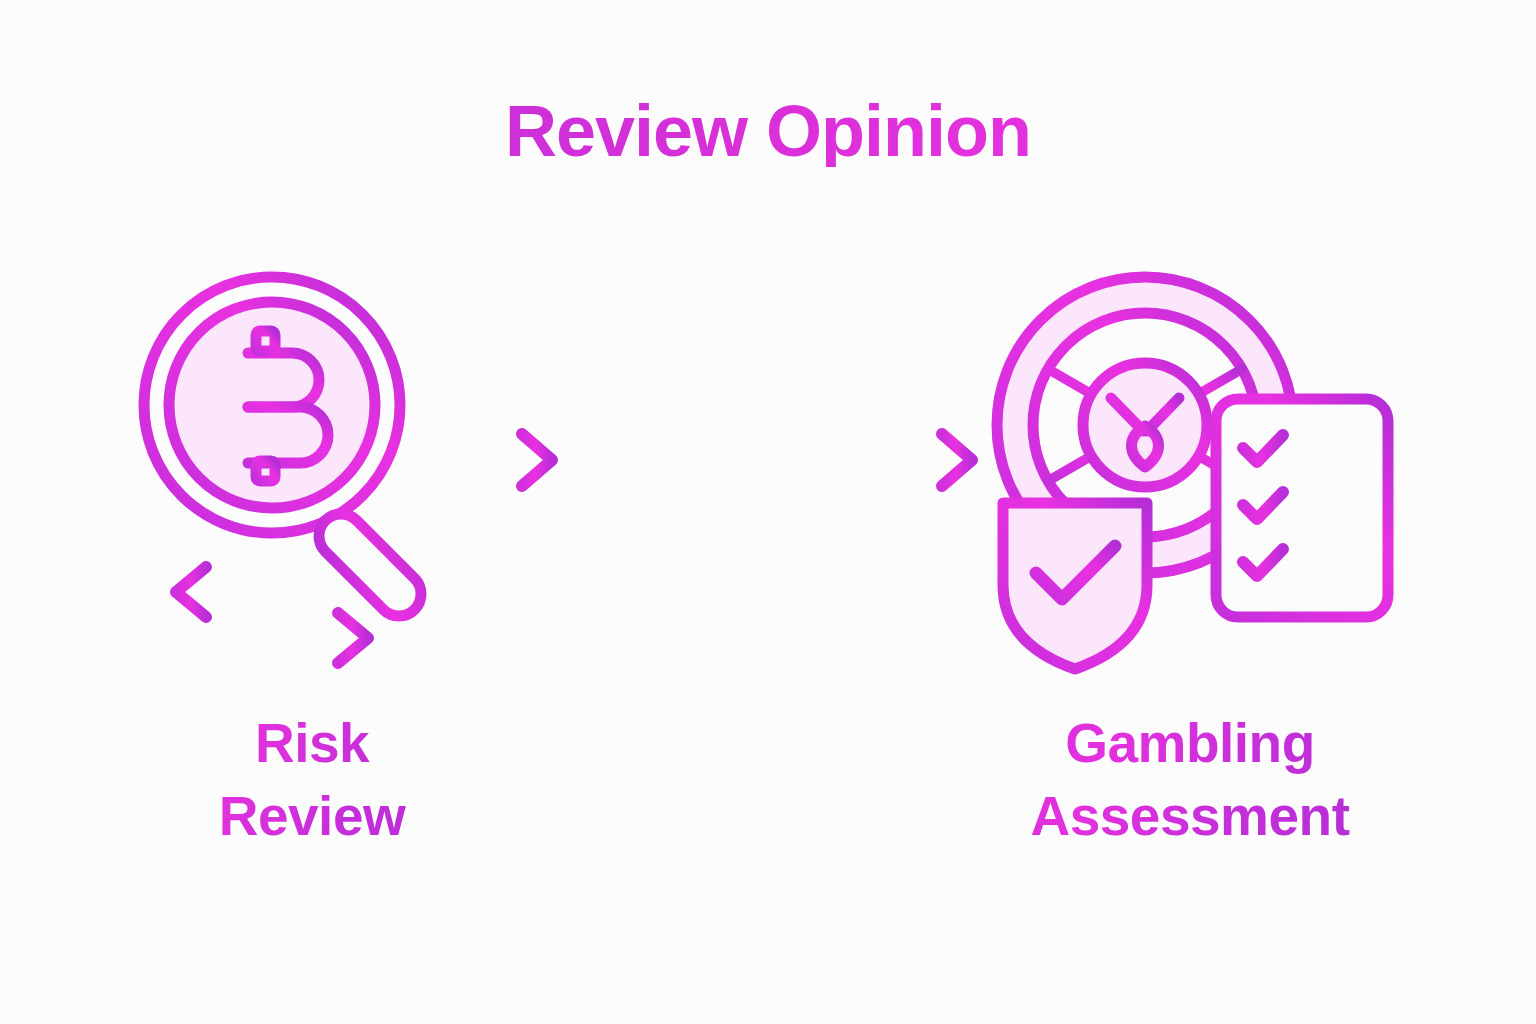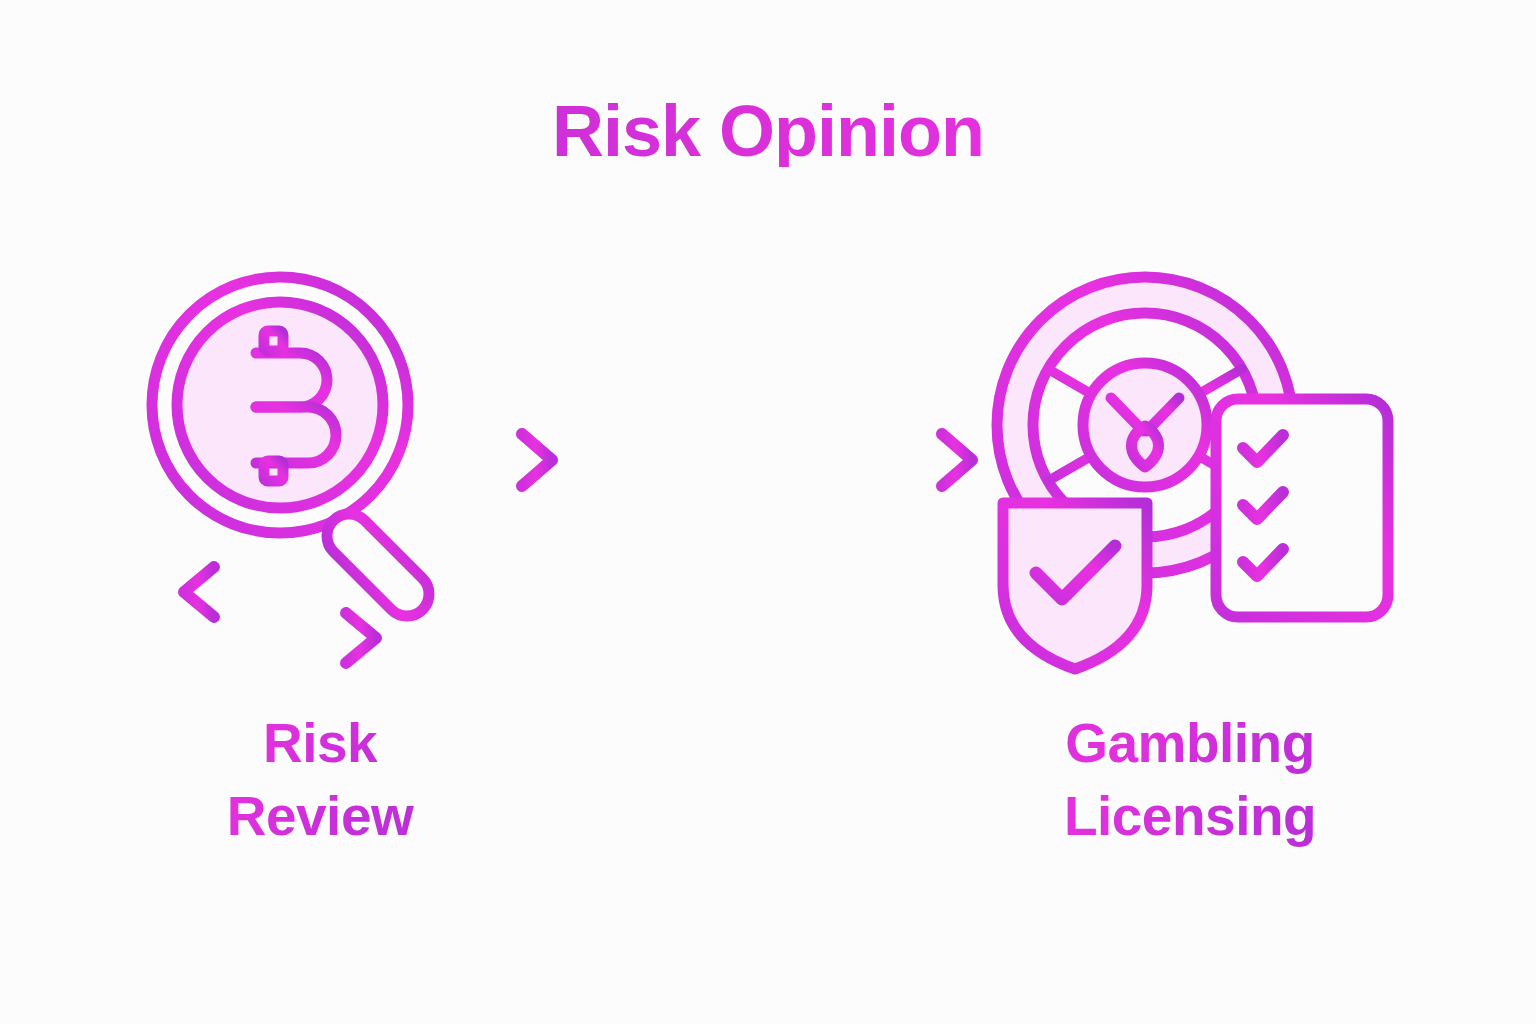--- a/index.html
+++ b/index.html
@@ -61,21 +61,21 @@
     line-height: 1.32;
     letter-spacing: -0.5px;
     background-image: linear-gradient(115deg, #d02fdc 0%, #e331dd 30%, #c52fd9 62%, #b02ed6 100%);
     -webkit-background-clip: text;
     background-clip: text;
     color: transparent;
     -webkit-text-fill-color: transparent;
     white-space: pre-line;
   }
 
-  #step-1 { left: 140px; width: 360px; }
+  #step-1 { left: 132px; width: 360px; }
   #step-2 { left: 480px; width: 520px; }
   #step-3 { left: 980px; width: 420px; }
 
   #step-2 .step-art { left: 110px; top: 72px; }
   #step-3 .step-art { left: 0px;   top: 0px; }
 
   
   .connector {
     position: absolute;
     top: 425px;
@@ -83,21 +83,21 @@
   #connector-1 { left: 458px; }
   #connector-2 { left: 878px; }
 
   svg { display: block; overflow: visible; }
 </style>
 </head>
 <body>
 
 <div id="board">
 
-  <div id="title">Risk Opinion</div>
+  <div id="title">Review Opinion</div>
 
   <svg width="0" height="0" style="position:absolute;left:-9999px;top:-9999px" aria-hidden="true">
     <defs>
       <linearGradient id="gradMain" x1="0" y1="1" x2="1" y2="0">
         <stop offset="0%" stop-color="#c52fdb"></stop>
         <stop offset="35%" stop-color="#dc30e0"></stop>
         <stop offset="65%" stop-color="#e831e0"></stop>
         <stop offset="100%" stop-color="#b32ed6"></stop>
       </linearGradient>
       <linearGradient id="gradHoriz" x1="0" y1="0" x2="1" y2="0">
@@ -223,16 +223,16 @@
 
             <path d="M 263 307 L 277 321 L 303 294"></path>
             <path d="M 329 308 L 383 308"></path>
           </g>
         </g>
 
       </svg>
     </div>
 
     <div class="step-label">Gambling
-Licensing</div>
+Assessment</div>
   </div>
 
 </div>
 
 </body></html>

